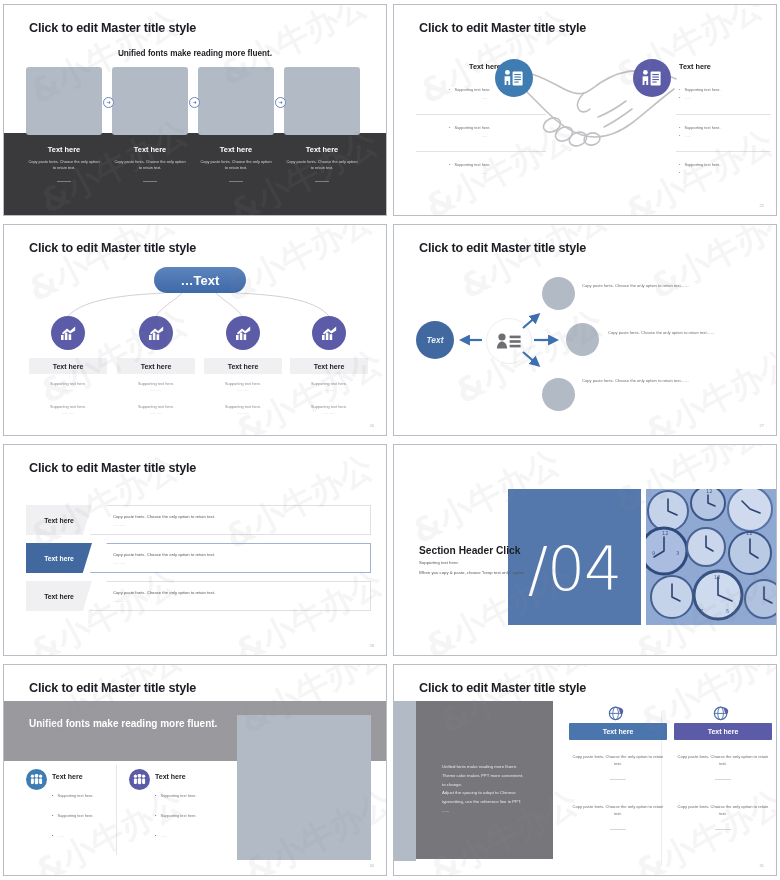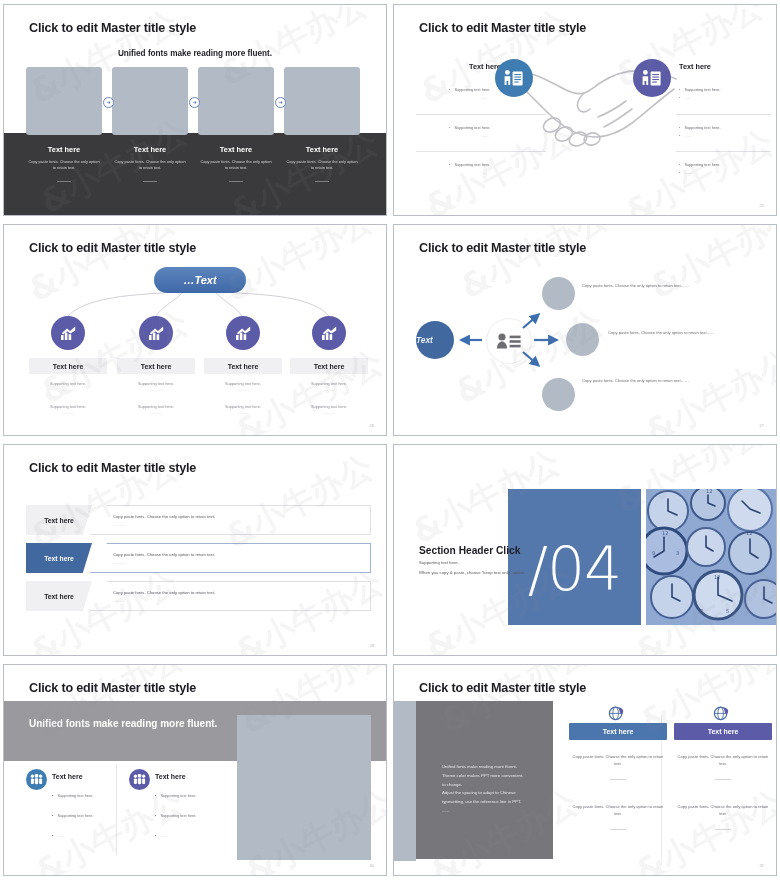--- a/index.html
+++ b/index.html
@@ -30,28 +30,28 @@
   .s2-hand{position:absolute;left:92px;top:50px;width:210px;height:110px;opacity:.85;}
   .s2-head{position:absolute;font-size:7.3px;font-weight:bold;color:#1c1c22;}
   .s2-grp{position:absolute;width:130px;}
   .s2-li{display:flex;gap:4px;font-size:3.9px;color:#6d6d73;margin-bottom:3px;}
   .s2-li b{font-weight:normal;color:#9a9aa0;}
   .s2-dash{font-size:3.9px;color:#bdbdc2;margin-left:33px;}
   .s2-rule{position:absolute;height:1px;background:#e2e2e6;}
 
   
   .s3-top{position:absolute;left:150px;top:42px;width:92px;height:26px;border-radius:13px;background:linear-gradient(180deg,#5d84bc,#3e69a8);display:flex;align-items:center;justify-content:center;}
-  .s3-top span{color:#fff;font-size:11px;font-style:italic;font-weight:bold;}
+  .s3-top span{color:#fff;font-size:13px;font-weight:bold;}
   .s3-ic{position:absolute;top:91px;width:34px;height:34px;border-radius:50%;background:#5b5ba8;display:flex;align-items:center;justify-content:center;}
   .s3-lbl{position:absolute;top:133px;width:78px;height:16px;background:#f0f0f2;display:flex;align-items:center;justify-content:center;font-size:7px;font-weight:bold;color:#1c1c22;}
   .s3-txt{position:absolute;width:78px;text-align:center;font-size:3.9px;color:#8d8d93;}
   .s3-txt em{display:block;font-style:normal;color:#c2c2c7;margin-top:2px;font-size:3.4px;}
 
   
-  .s4-main{position:absolute;left:22px;top:96px;width:38px;height:38px;border-radius:50%;background:#41699f;display:flex;align-items:center;justify-content:flex-start;}
+  .s4-main{position:absolute;left:22px;top:96px;width:38px;height:38px;border-radius:50%;background:#41699f;display:flex;align-items:center;justify-content:center;}
   .s4-main span{color:#e6edf7;font-size:8.4px;font-style:italic;font-weight:bold;}
   .s4-hub{position:absolute;left:92px;top:93px;width:44px;height:44px;border-radius:50%;border:1px solid #eeeef0;display:flex;align-items:center;justify-content:center;}
   .s4-bub{position:absolute;width:33px;height:33px;border-radius:50%;background:#b2bac6;}
   .s4-p{position:absolute;width:120px;font-size:4.1px;line-height:1.8;color:#6d6d73;}
 
   
   .s5-row{position:absolute;left:22px;width:345px;height:30px;}
   .s5-tag{position:absolute;left:0;top:0;width:66px;height:30px;display:flex;align-items:center;justify-content:center;font-size:6.8px;font-weight:bold;}
   .s5-body{position:absolute;left:64px;top:0;width:281px;height:30px;box-sizing:border-box;}
   .s5-body p{margin:0;position:absolute;left:22px;top:8px;font-size:4.2px;color:#5a5a60;}

